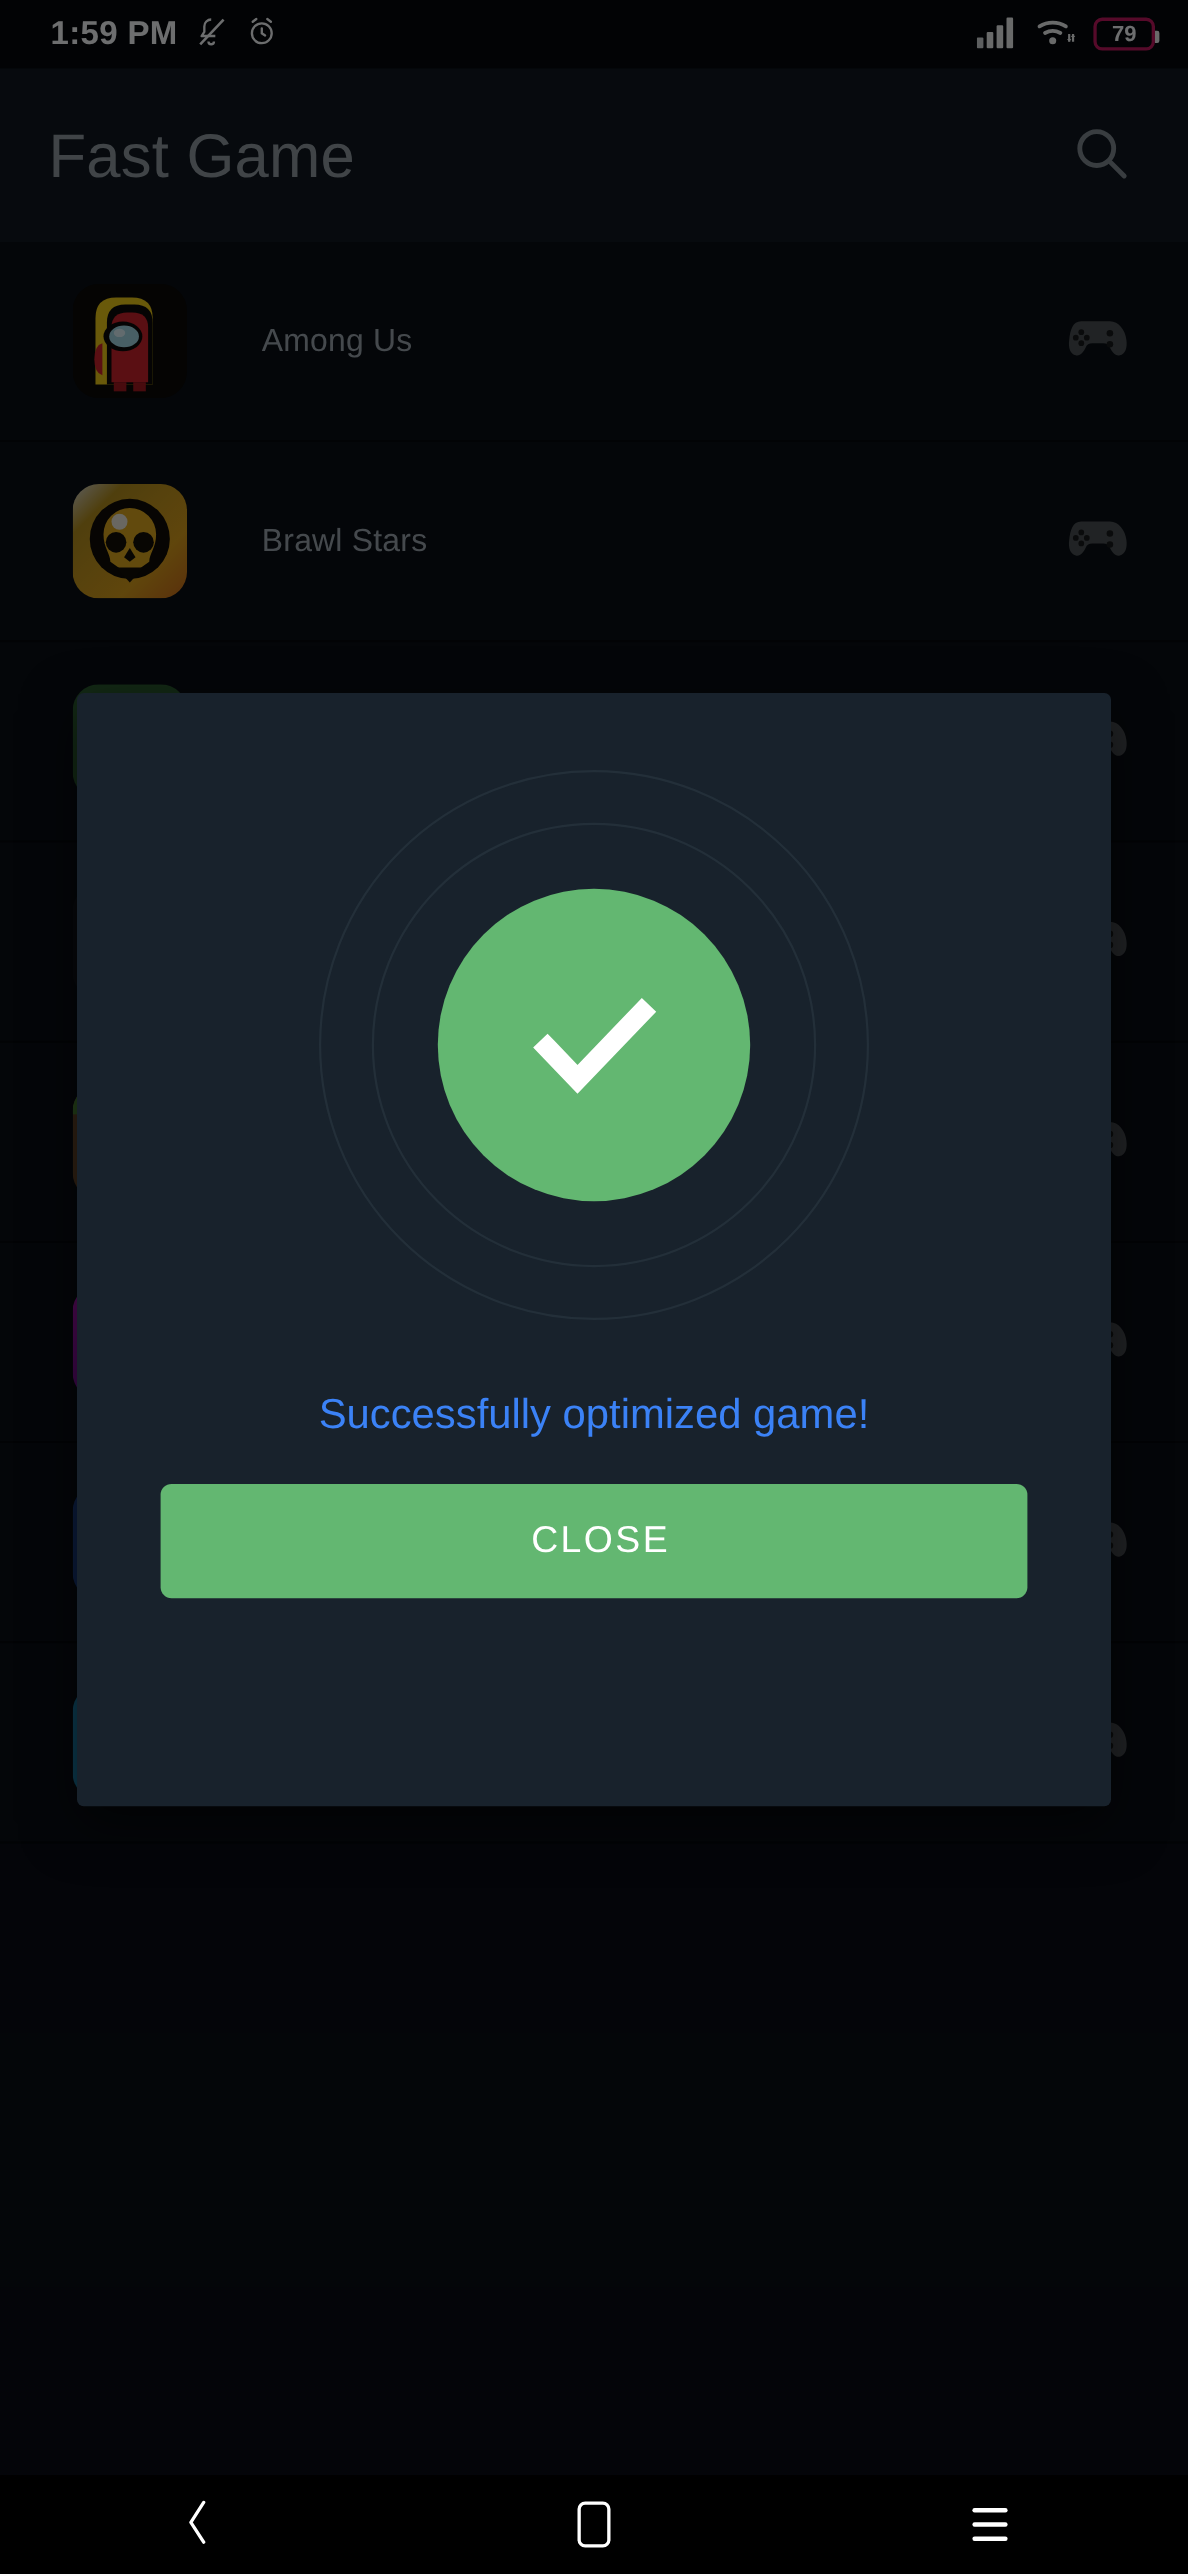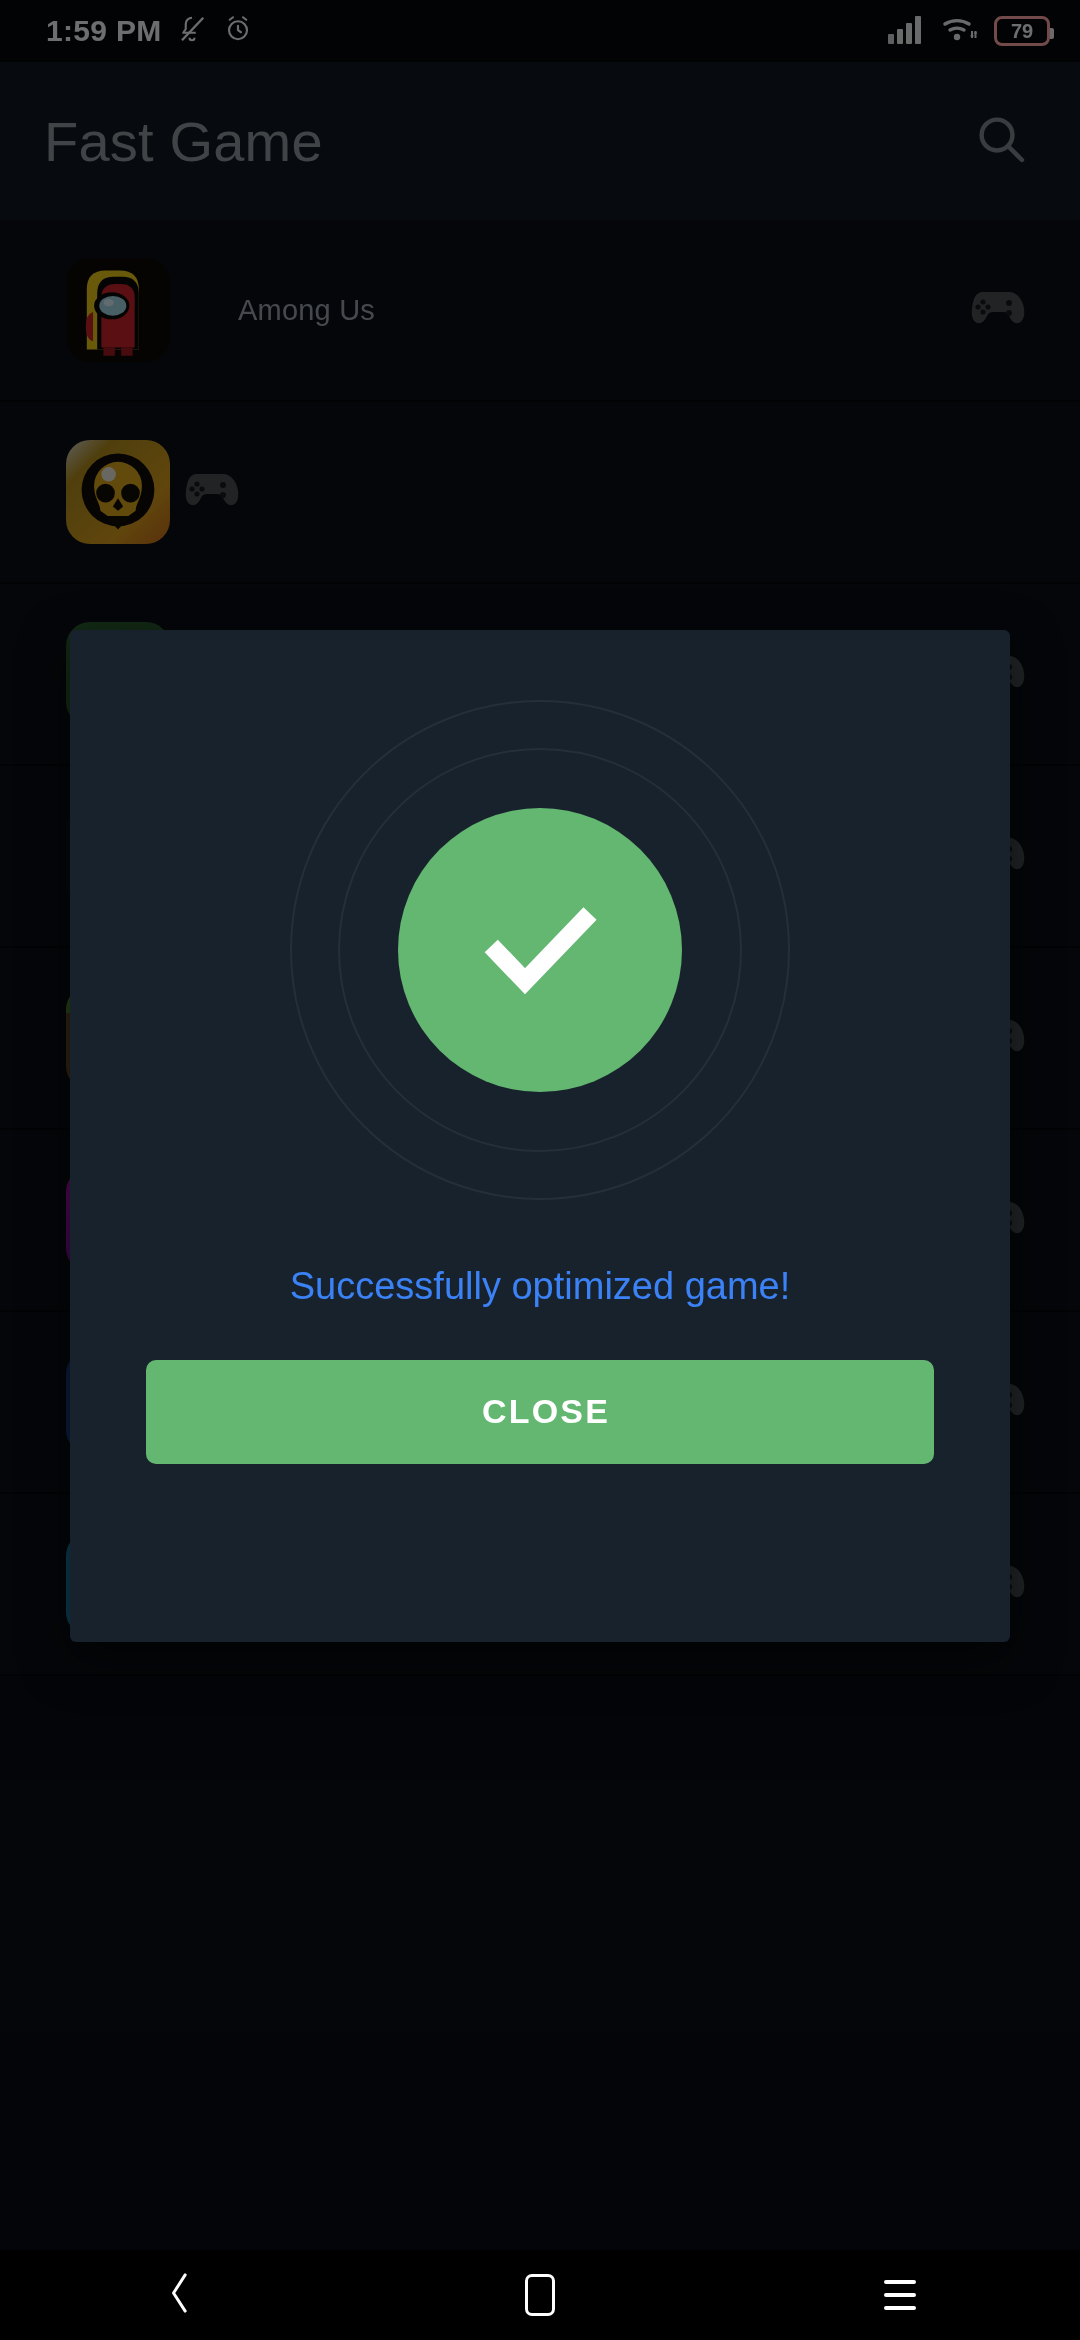--- a/index.html
+++ b/index.html
@@ -50,21 +50,21 @@
   }
   .sb-icon { display:block; }
 
   .battery-wrap {
     position:relative;
     display:flex;
     align-items:center;
   }
   .battery-shell {
     width:56px; height:30px;
-    border:3px solid #fca5a5;
+    border:3px solid #be185d;
     border-radius:8px;
     display:flex;
     align-items:center;
     justify-content:center;
     position:relative;
   }
   .battery-shell::after {
     content:"";
     position:absolute;
     right:-7px; top:9px;
@@ -201,29 +201,29 @@
     text-align:center;
     font-size:38px;
     line-height:1.42;
     color:#3b82f6;
     margin-top:-10px;
     padding:0 40px;
   }
   .dialog-msg span { display:block; }
 
   .close-button {
-    margin-top:46px;
+    margin-top:35px;
     width:788px;
     height:104px;
     background:#63b771;
     border:none;
     border-radius:10px;
     color:#ffffff;
     font-size:34px;
-    font-weight:bold;
+    font-weight:normal;
     letter-spacing:2.2px;
     font-family:"Liberation Sans", sans-serif;
     display:flex;
     align-items:center;
     justify-content:center;
     cursor:pointer;
     padding-left:12px;
   }
 
   
@@ -305,20 +305,21 @@
             </defs>
             <rect width="100" height="100" fill="url(#bsg)"></rect>
             <circle cx="50" cy="48" r="35" fill="#100d07"></circle>
             <path d="M27 44a23 23 0 0146 0c0 12-6 17-6 24l-17 12-17-12c0-7-6-12-6-24z" fill="#d9a51e"></path>
             <circle cx="38" cy="51" r="9" fill="#120f08"></circle>
             <circle cx="62" cy="51" r="9" fill="#120f08"></circle>
             <circle cx="41" cy="33" r="7" fill="#e8e4d8"></circle>
             <path d="M50 56l5 8-5 4-5-4z" fill="#120f08"></path>
             <path d="M38 73h24l-12 13z" fill="#120f08"></path>
           </svg></div>
+        <div class="game-name">Brawl Stars</div>
         <div class="gamepad-btn">
           <span><svg width="62" height="44" viewBox="0 0 62 44">
               <path d="M18 6h26c8 0 14 8 15 17 1 7-1 13-6 14-4 1-7-3-9-7-1-3-3-4-6-4H28c-3 0-5 1-6 4-2 4-5 8-9 7-5-1-7-7-6-14C8 14 10 6 18 6z" fill="#4b4f52"></path>
               <circle cx="18" cy="16" r="2.6" fill="#17191b"></circle>
               <circle cx="18" cy="26" r="2.6" fill="#17191b"></circle>
               <circle cx="13" cy="21" r="2.6" fill="#17191b"></circle>
               <circle cx="23" cy="21" r="2.6" fill="#17191b"></circle>
               <circle cx="44" cy="17" r="3" fill="#17191b"></circle>
               <circle cx="44" cy="27" r="3" fill="#17191b"></circle>
             </svg></span>

